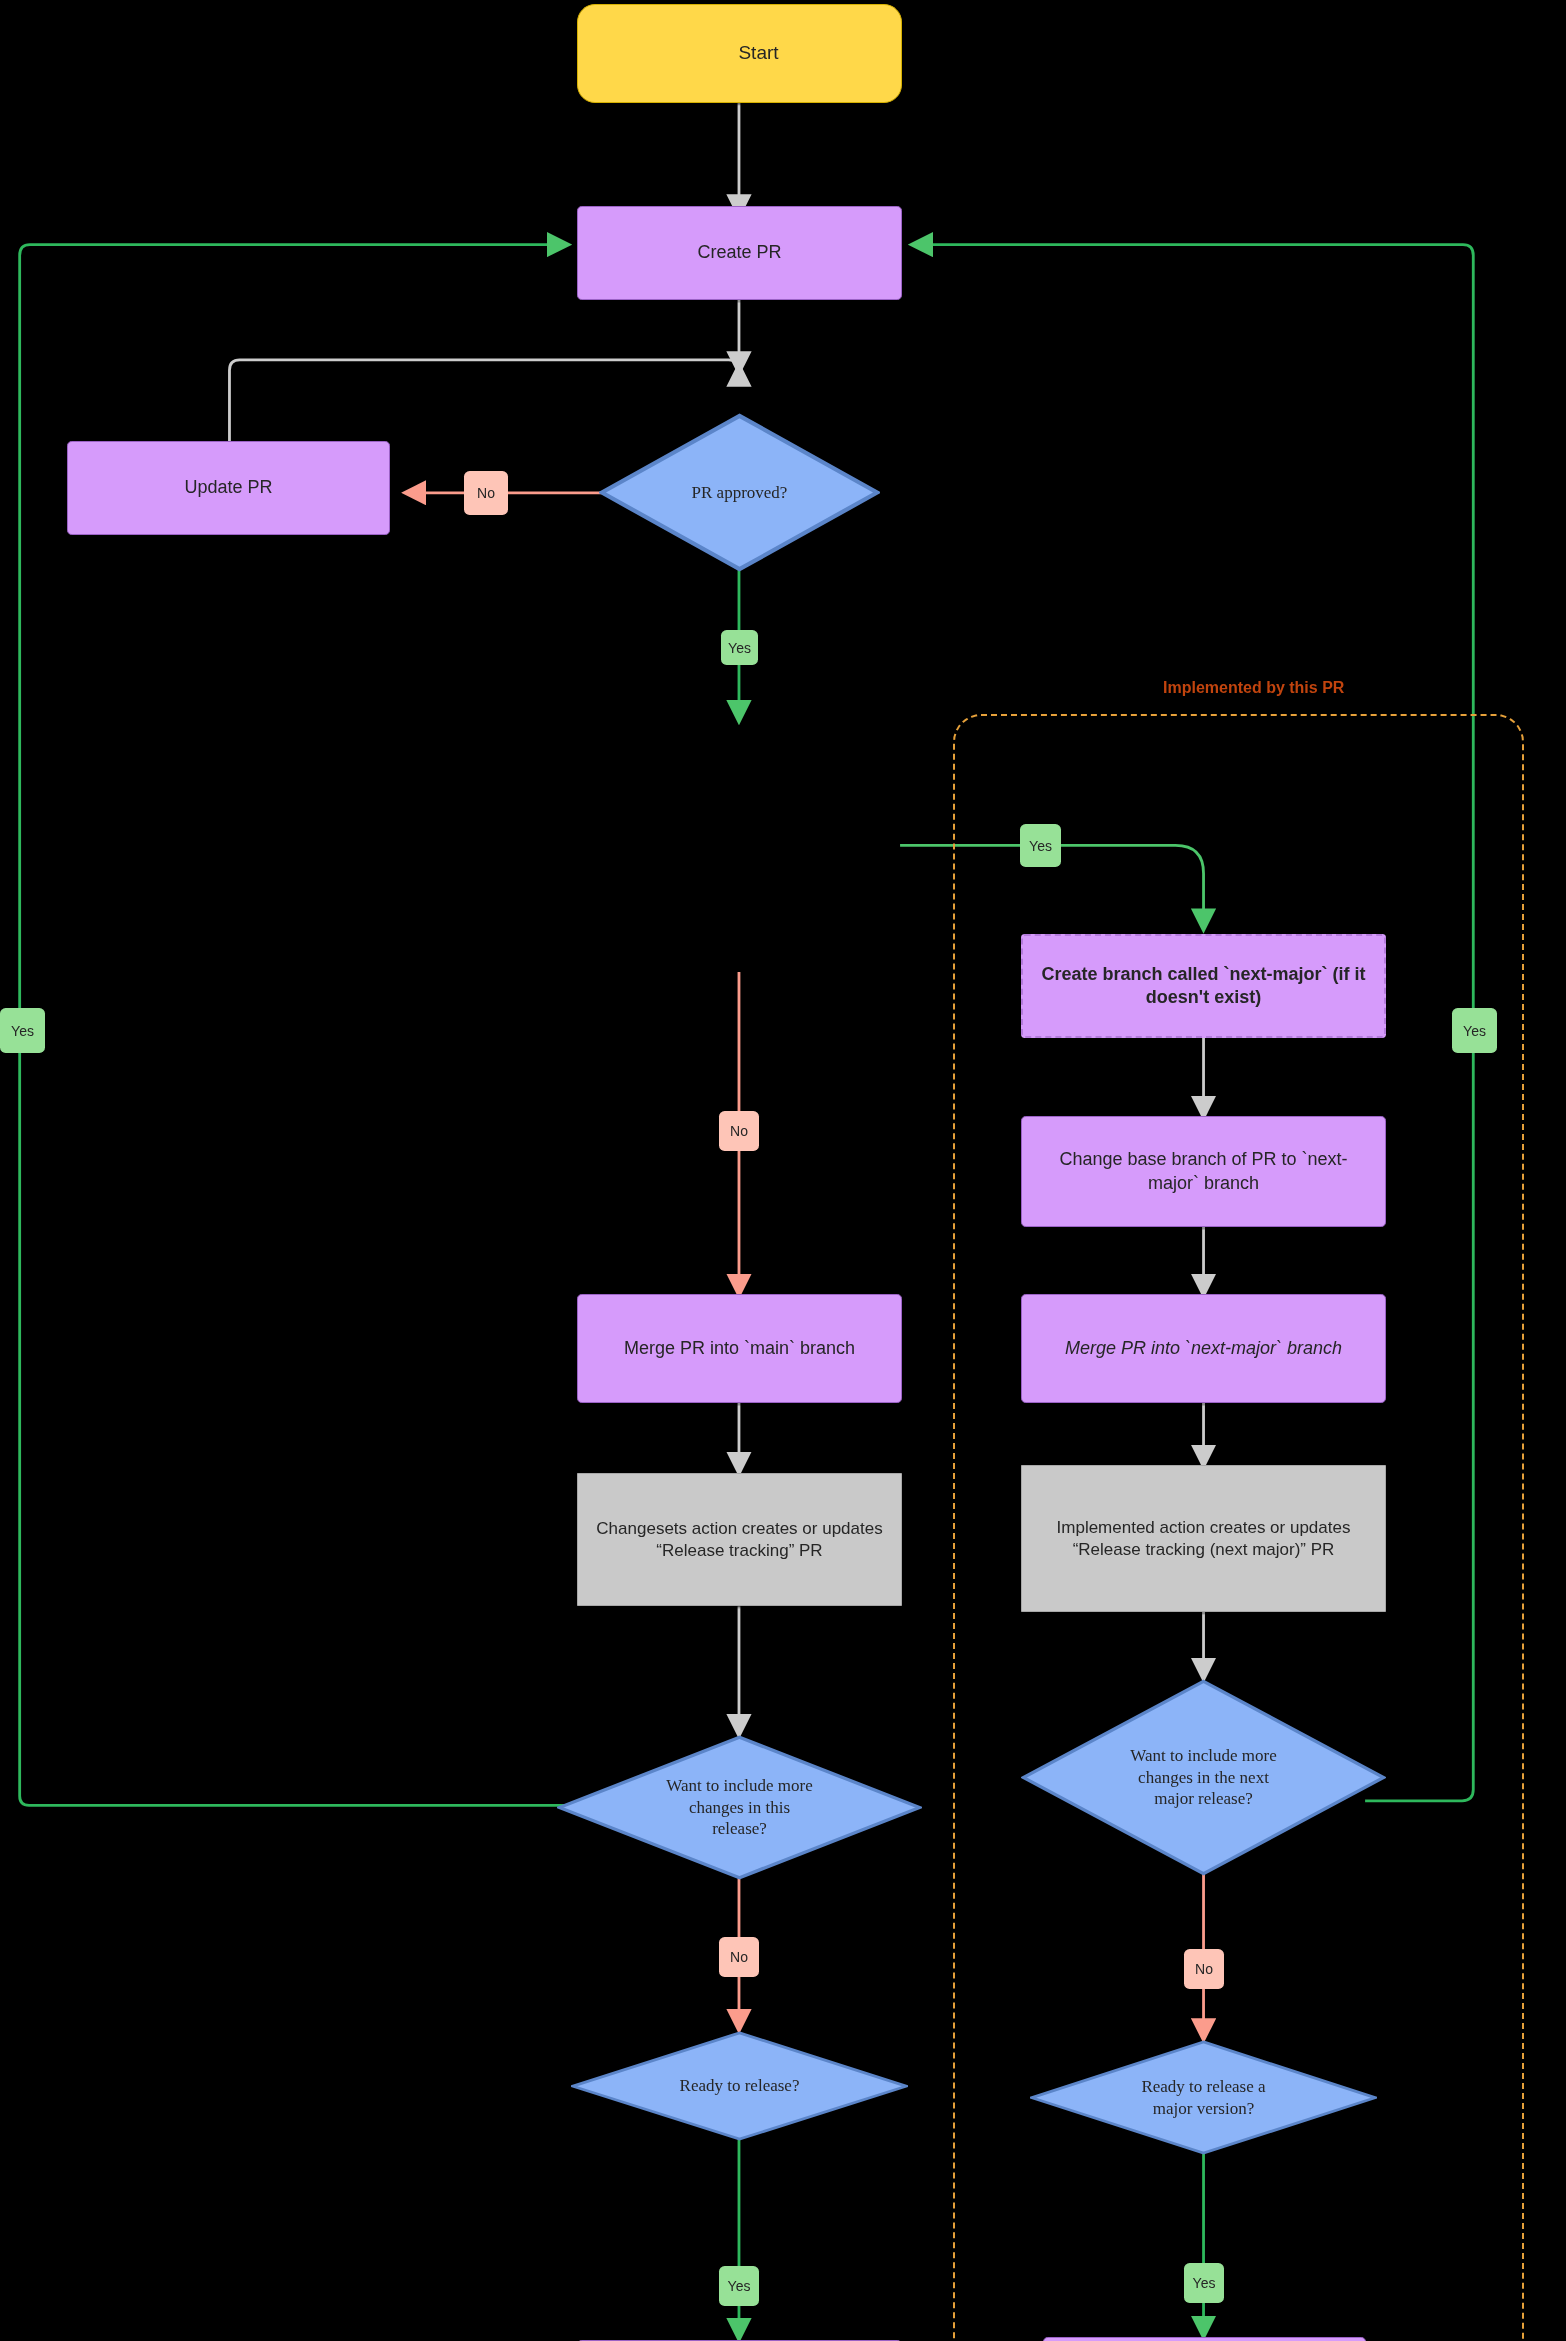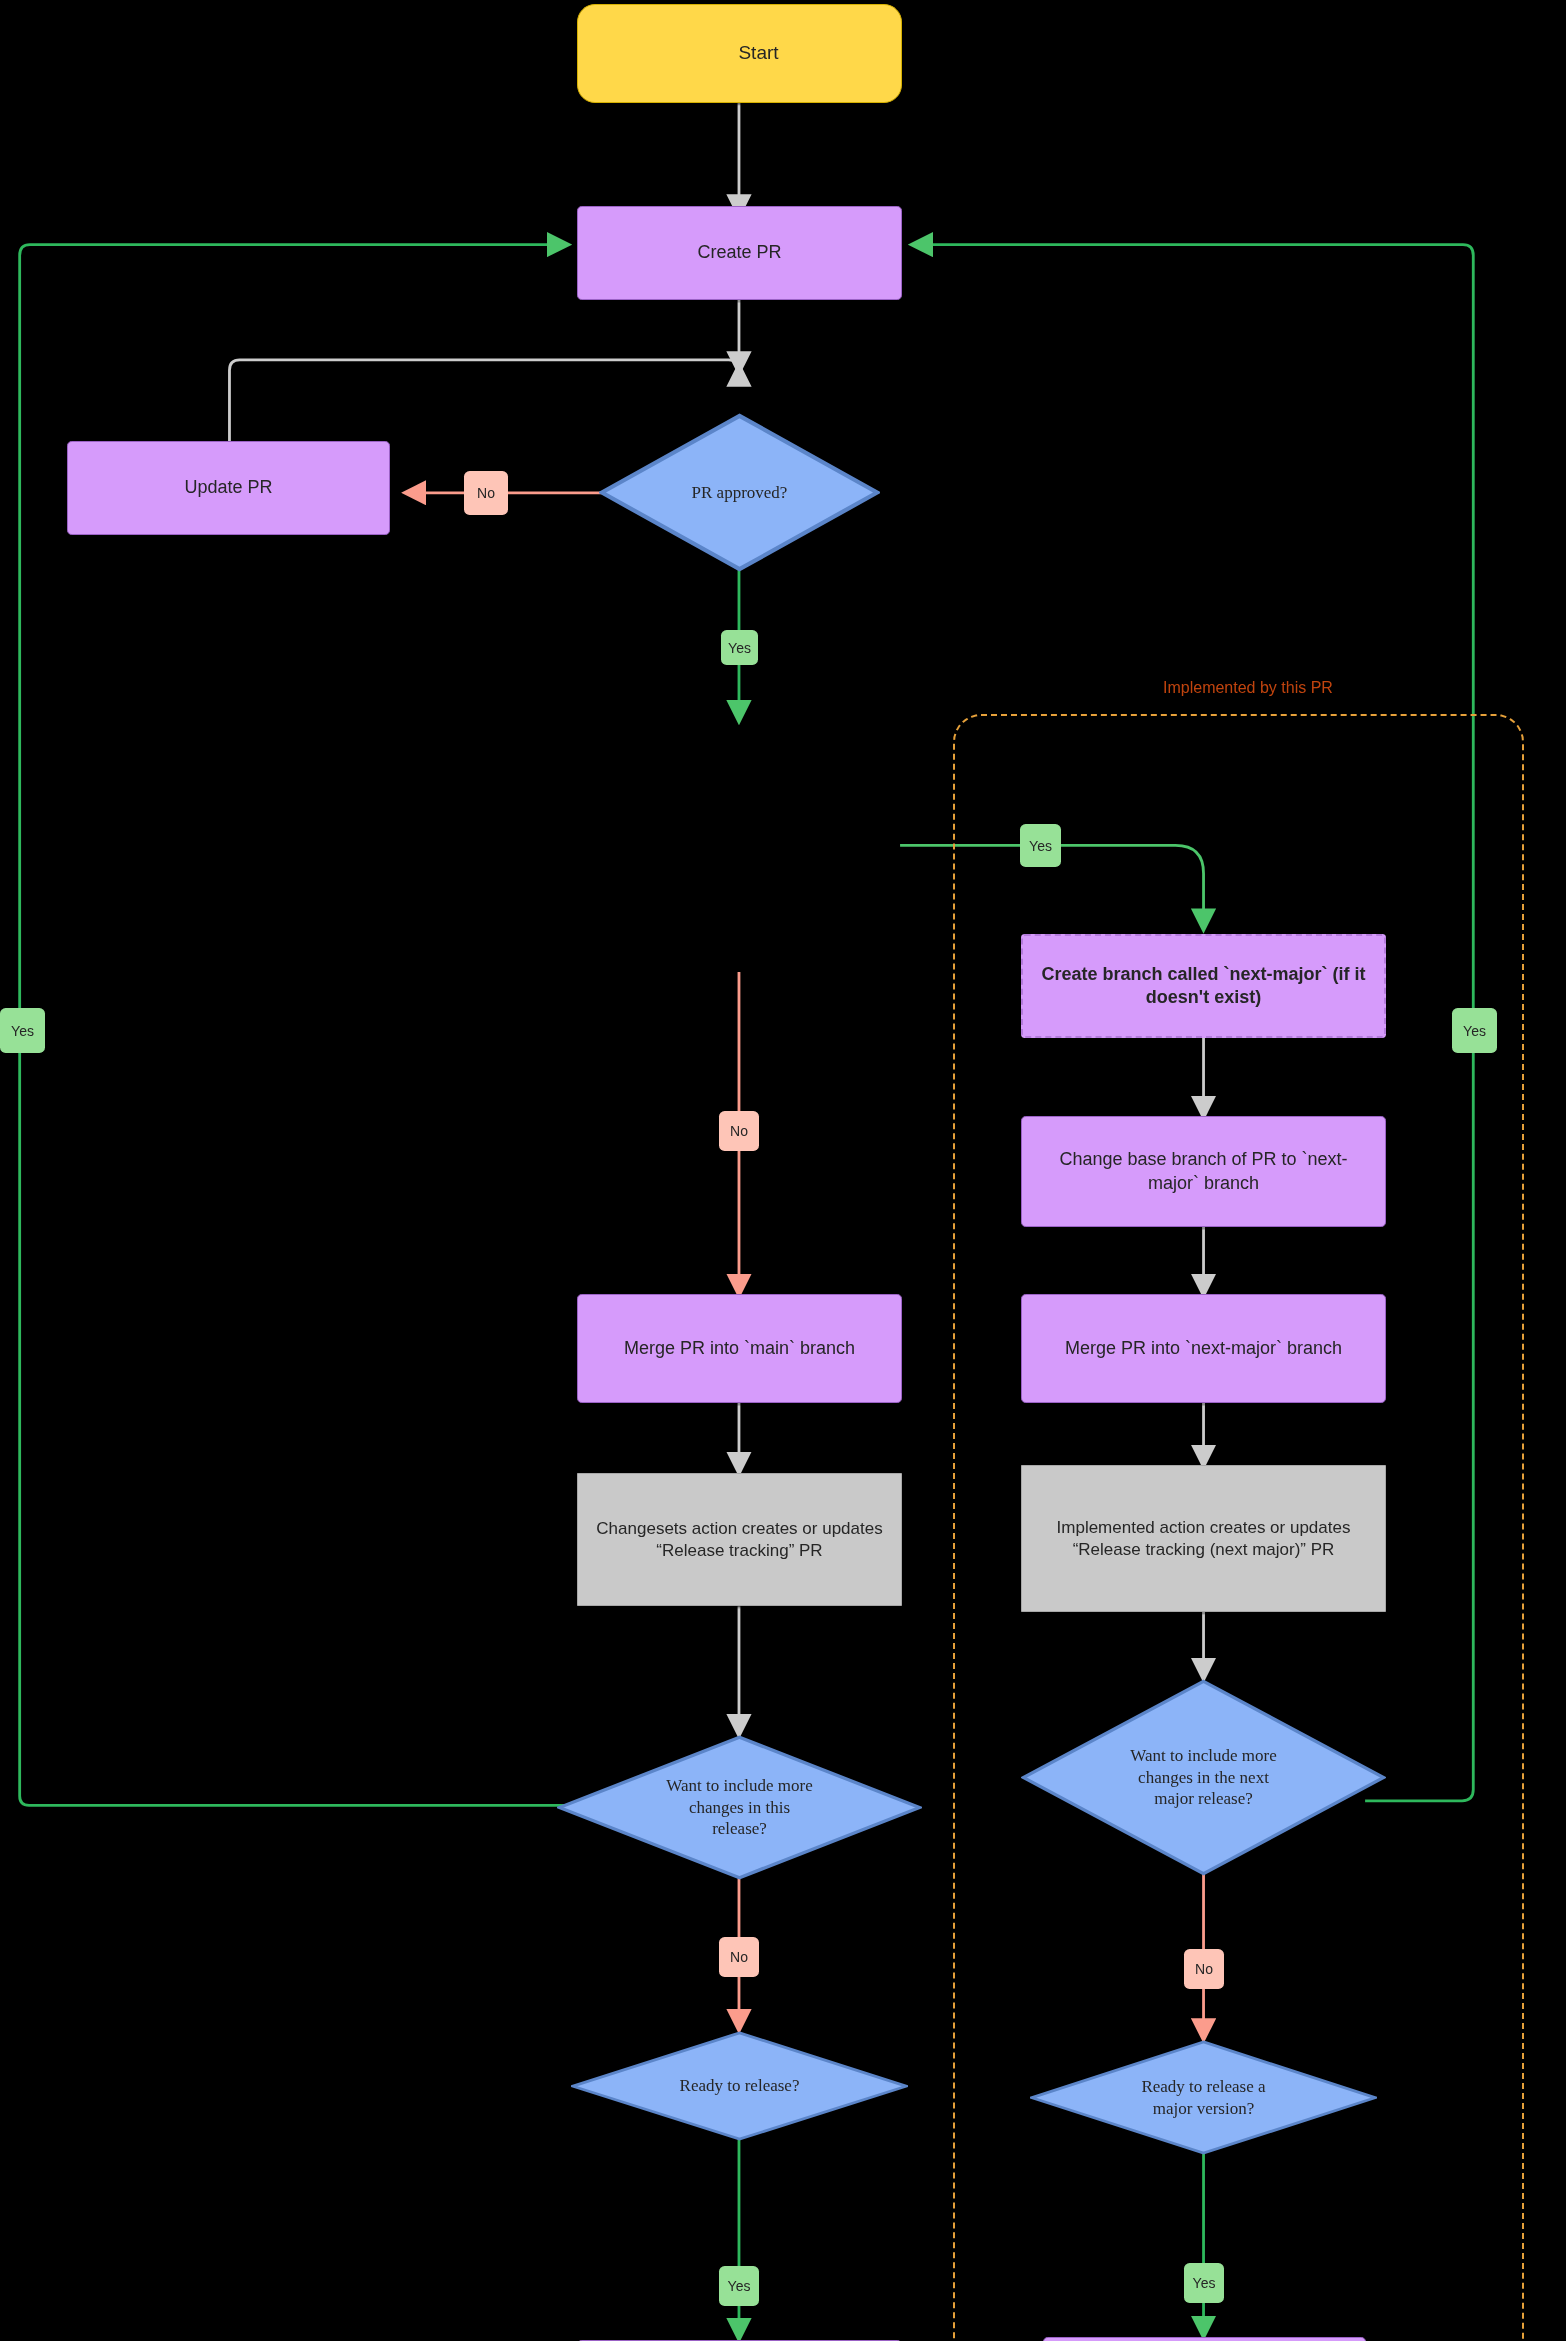--- a/index.html
+++ b/index.html
@@ -17,21 +17,21 @@
           box-shadow:3.3px 3.3px 0 -0.9px rgba(0,0,0,.30);}
   .n-diamond{font-size:17px;background:transparent;border:0;font-family:Liberation Serif, serif;}
   .n-diamond .dtext{position:relative;z-index:2;padding:0 2.8px;}
   .dshape{position:absolute;left:0;top:0;width:100%;height:100%;z-index:1;}
 
   .edge-label{position:absolute;box-sizing:border-box;display:flex;align-items:center;justify-content:center;
               font-size:14px;color:#262626;border-radius:5.6px;padding:0 1.9px;}
   .lab-yes{background:#97E197;}
   .lab-no{background:#FEC5B7;}
 
-  .sg-title{position:absolute;font-size:16px;color:#C1440E;font-weight:400;white-space:nowrap;}
+  .sg-title{position:absolute;font-size:16px;color:#C1440E;font-weight:700;white-space:nowrap;}
   .sg-box{position:absolute;box-sizing:border-box;border:2.8px dashed #E5A03A;border-radius:28px;background:transparent;}
 </style>
 </head>
 <body>
 
 <div id="stage">
 
   <svg id="wires" viewBox="0 0 3344 7014">
     <defs>
       <marker id="ah-gray" viewBox="0 0 12 12" refX="9" refY="6" markerWidth="9" markerHeight="9" orient="auto">
@@ -131,21 +131,21 @@
 
   <div class="node n-proc" style="left:1021px; top:1116px; width:365px; height:111px;">
     <span style="max-width:328px;">Change base branch of PR to `next-major` branch</span>
   </div>
 
   <div class="node n-proc" style="left:577px; top:1294px; width:325px; height:109px;">
     <span style="max-width:290px;">Merge PR into `main` branch</span>
   </div>
 
   <div class="node n-proc" style="left:1021px; top:1294px; width:365px; height:109px;">
-    <span style="max-width:328px;">Merge PR into `next-major` branch</span>
+    <span style="max-width:328px;font-style:italic;">Merge PR into `next-major` branch</span>
   </div>
 
   <div class="node n-gray" style="left:577px; top:1473px; width:325px; height:133px;">
     <span style="max-width:295px;">Changesets action creates or updates “Release tracking” PR</span>
   </div>
 
   <div class="node n-gray" style="left:1021px; top:1465px; width:365px; height:147px;">
     <span style="max-width:337px;">Implemented action creates or updates “Release tracking (next major)” PR</span>
   </div>
 

